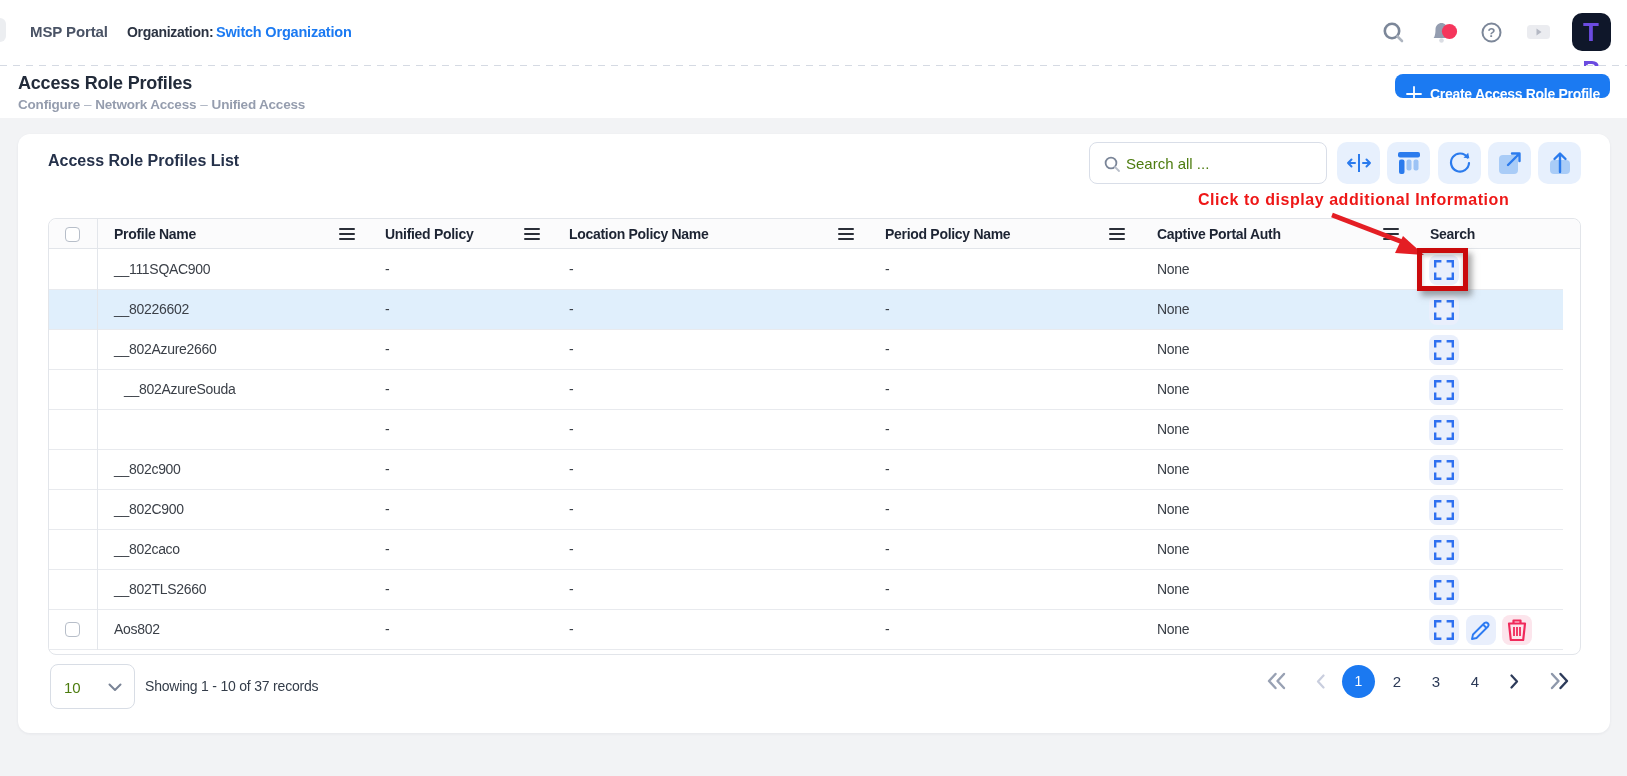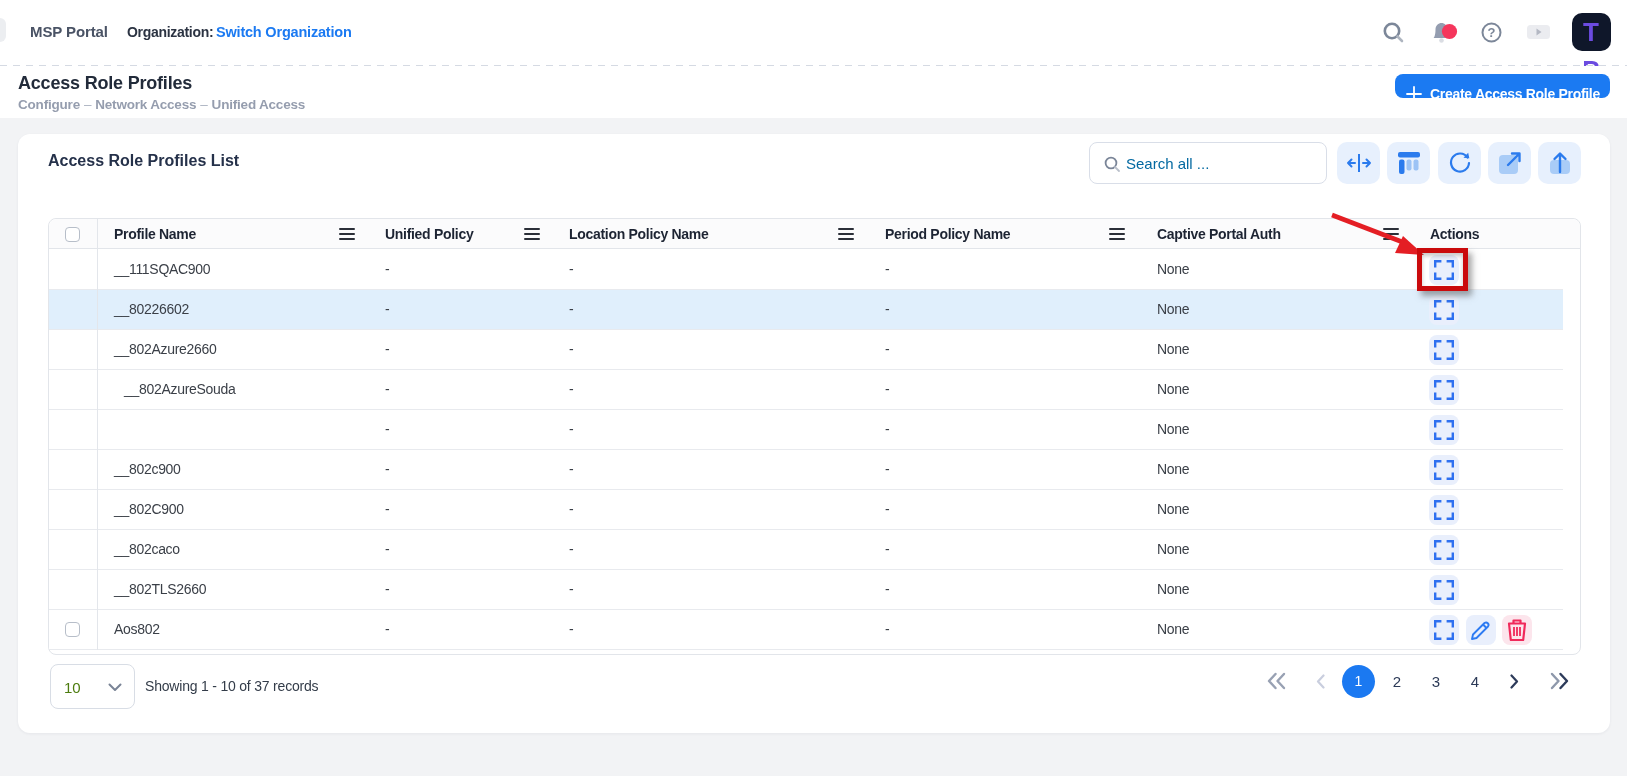--- a/index.html
+++ b/index.html
@@ -28,21 +28,21 @@
 
 #contentbg { position:absolute; left:0; top:118px; width:1627px; height:658px; background:#f2f3f5; }
 #card { position:absolute; left:18px; top:134px; width:1592px; height:599px; background:#fff; border-radius:12px;
   box-shadow:0 1px 3px rgba(30,40,60,.06); }
 
 .cardtitle { position:absolute; left:48px; top:152px; font-size:16px; font-weight:700; color:#25314a; }
 
 
 .searchbox { position:absolute; left:1089px; top:142px; width:238px; height:42px; border:1px solid #d9dee8; border-radius:8px; background:#fff; }
 .searchbox svg { position:absolute; left:14px; top:13px; }
-.searchbox .ph { position:absolute; left:36px; top:12px; font-size:15px; color:#0369a1; }
+.searchbox .ph { position:absolute; left:36px; top:12px; font-size:15px; color:#4d7c0f; }
 .tbtn { position:absolute; top:142px; width:43px; height:42px; background:#e7f0fd; border-radius:10px; }
 .tbtn svg { position:absolute; left:50%; top:50%; transform:translate(-50%,-50%); }
 
 
 #tablewrap { position:absolute; left:48px; top:218px; width:1533px; height:437px; border:1px solid #e2e5ea; border-radius:8px; background:#fff; }
 #thead { position:absolute; left:0; top:0; width:1531px; height:30px; background:#fbfbfc; border-bottom:1px solid #e2e5ea; border-radius:8px 8px 0 0; }
 .vsep { position:absolute; left:48px; top:0; width:1px; height:431px; background:#e3e6eb; z-index:6; }
 .hlabel { position:absolute; top:0; line-height:30px; font-size:14px; font-weight:700; color:#1d2433; letter-spacing:-.3px; }
 .hamb { position:absolute; top:9px; width:16px; height:12px; }
 .hamb div { height:2px; background:#2b2f38; margin-bottom:3px; border-radius:1px; }
@@ -185,21 +185,21 @@
           <div></div>
           <div></div>
           <div></div>
         </div>
       <div class="hlabel" style="left:1108px">Captive Portal Auth</div>
       <div class="hamb" style="left:1334px">
           <div></div>
           <div></div>
           <div></div>
         </div>
-      <div class="hlabel" style="left:1381px">Actions</div>
+      <div class="hlabel" style="left:1381px">Search</div>
     </div>
 
     <div id="rows">
     <div class="row" style="top:31px">
     <div class="cell" style="left:65px">__111SQAC900</div>
     <div class="cell" style="left:336px">-</div>
     <div class="cell" style="left:520px">-</div>
     <div class="cell" style="left:836px">-</div>
     <div class="cell" style="left:1108px">None</div>
     <div class="iconbg blue" style="left:1380px">
@@ -351,19 +351,20 @@
   <div class="pgnum" style="left:1426px">3</div>
   <div class="pgnum" style="left:1465px">4</div>
   <svg class="abs" style="left:1509px;top:674px" width="11" height="15" viewBox="0 0 11 15">
     <path d="M2.5 1.5 L8 7.5 L2.5 13.5" fill="none" stroke="#2d3b5a" stroke-width="2.2" stroke-linecap="round" stroke-linejoin="round"></path>
   </svg>
   <svg class="abs" style="left:1549px;top:672px" width="21" height="18" viewBox="0 0 21 18">
     <path d="M3 2 L9.5 9 L3 16" fill="none" stroke="#8e98ab" stroke-width="2.4" stroke-linecap="round" stroke-linejoin="round"></path>
     <path d="M11.5 2 L18 9 L11.5 16" fill="none" stroke="#2d3b5a" stroke-width="2.4" stroke-linecap="round" stroke-linejoin="round"></path>
   </svg>
 
+  <div class="redtext">Click to display additional Information</div>
   <svg class="abs" style="left:1300px;top:200px;pointer-events:none" width="160" height="80" viewBox="0 0 160 80">
     <line x1="32" y1="15" x2="105" y2="43" stroke="#e41e24" stroke-width="4.6"></line>
     <path d="M103 36 L124 55 L95 53 Z" fill="#e41e24"></path>
   </svg>
   <div class="redrect"></div>
 
 </div>
 
 </body></html>

